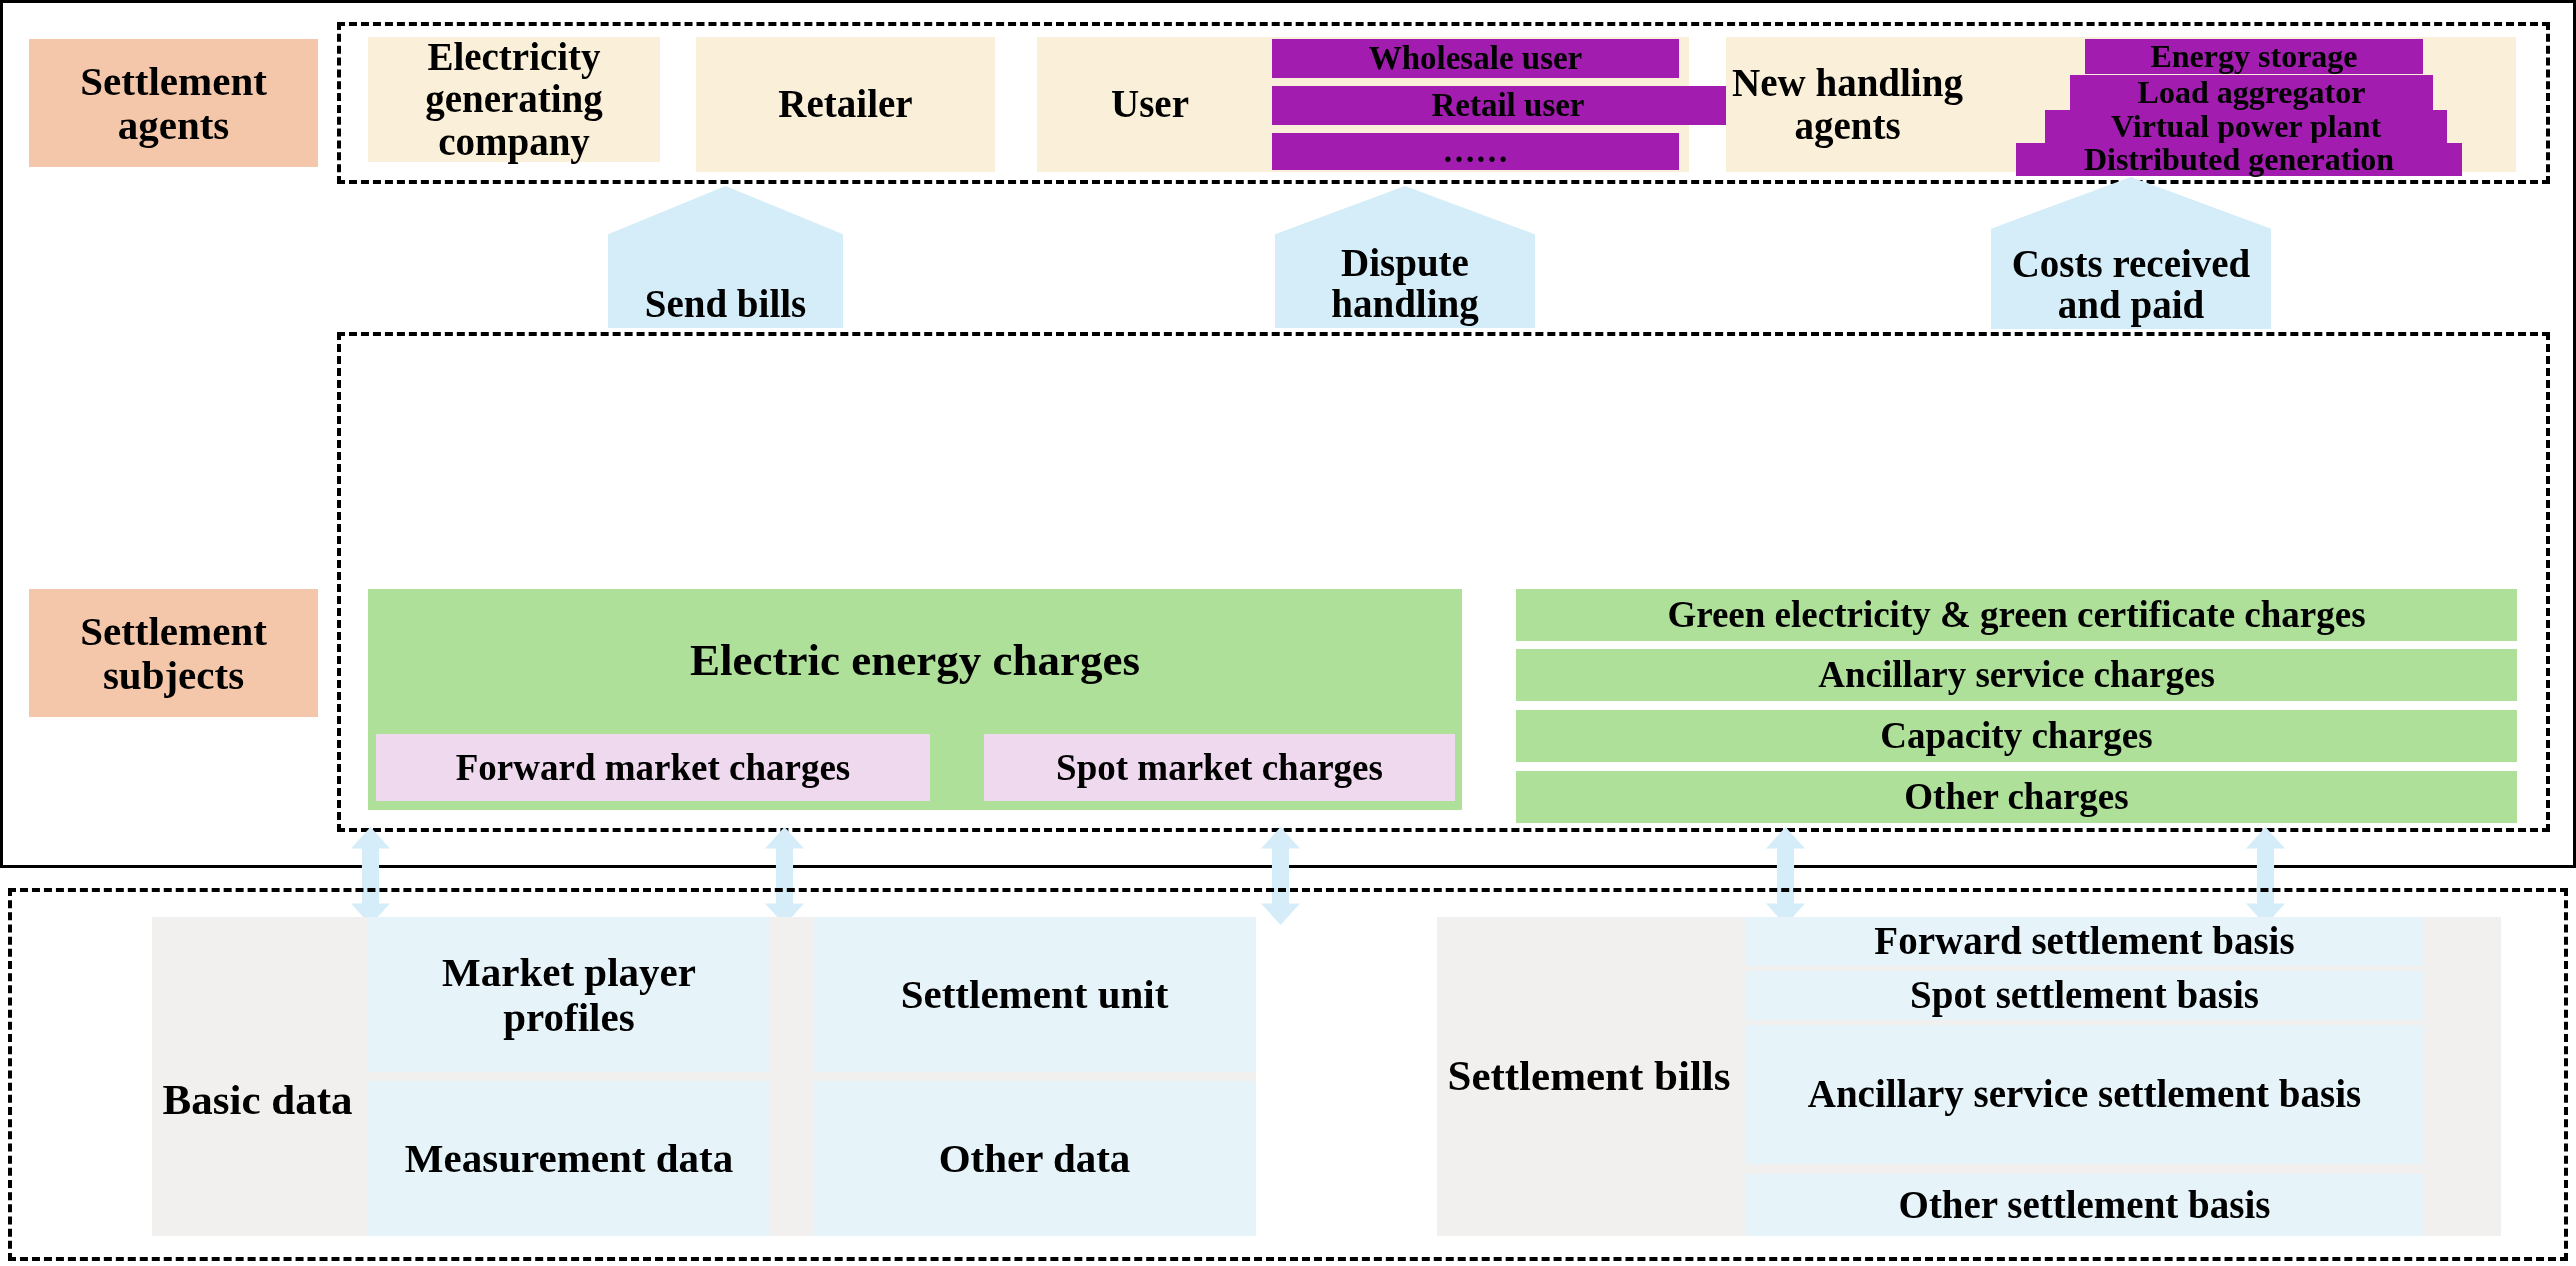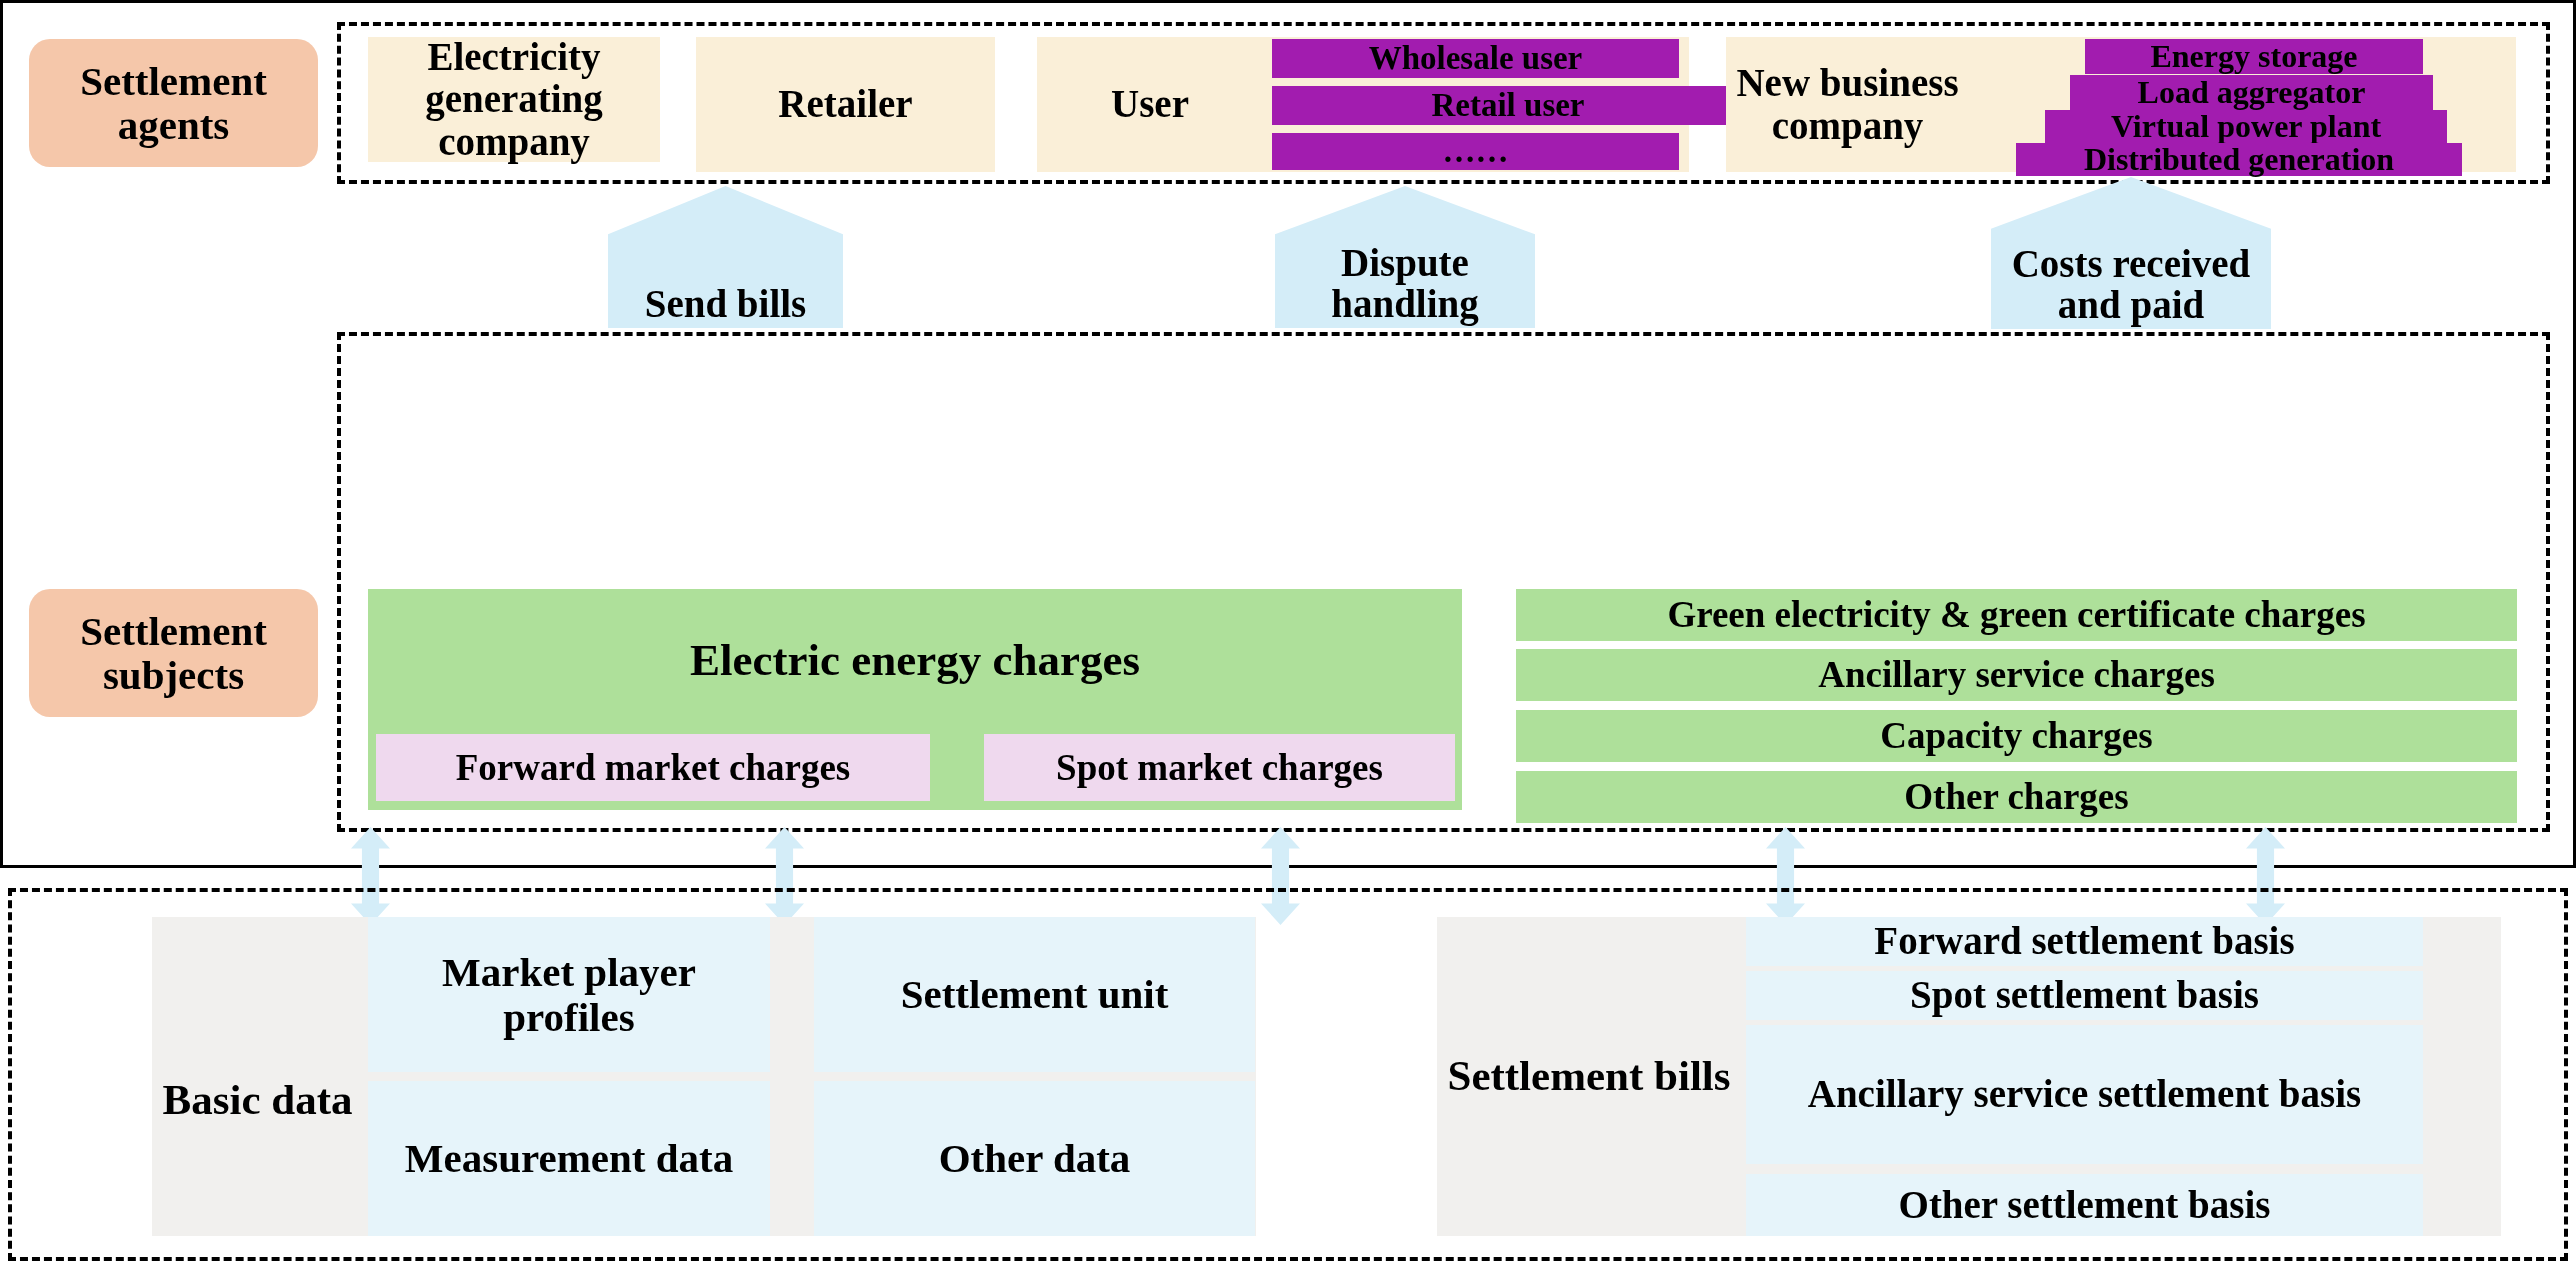--- a/index.html
+++ b/index.html
@@ -32,21 +32,21 @@
     display: flex;
     align-items: center;
     justify-content: center;
     text-align: center;
     font-weight: bold;
     color: #000000;
     line-height: 1.08;
     padding: 2px 5.9px;
   }
 
-  .label-peach { background: #F5C7AA; border-radius: 21px; }
+  .label-peach { background: #F5C7AA; }
   .cream      { background: #FAEFD8; }
   .pink       { background: #a21caf; }
   .green      { background: #AEE09A; }
   .lilac      { background: #EFD9EE; }
   .gray       { background: #F1F0EE; }
   .ice        { background: #E6F4FA; }
 
   
   .penta {
     background: #D4EDF8;
@@ -82,21 +82,21 @@
 
   <div class="abs cell cream" style="left:696px; top:37px; width:299px; height:135px; font-size:39px;">Retailer</div>
 
   <div class="abs cream" style="left:1037px; top:37px; width:652px; height:135px;"></div>
   <div class="abs cell" style="left:1037px; top:37px; width:226px; height:135px; font-size:39px;">User</div>
   <div class="abs cell pink" style="left:1272px; top:39px; width:407px; height:39px; font-size:33px;">Wholesale user</div>
   <div class="abs cell pink" style="left:1272px; top:86px; width:472px; height:39px; font-size:33px;">Retail user</div>
   <div class="abs cell pink" style="left:1272px; top:133px; width:407px; height:37px; font-size:33px;">……</div>
 
   <div class="abs cream" style="left:1726px; top:37px; width:790px; height:135px;"></div>
-  <div class="abs cell" style="left:1726px; top:37px; width:243px; height:135px; font-size:39px;">New business company</div>
+  <div class="abs cell" style="left:1726px; top:37px; width:243px; height:135px; font-size:39px;">New handling agents</div>
   <div class="abs cell pink" style="left:2085px; top:39px; width:338px; height:35px; font-size:32px;">Energy storage</div>
   <div class="abs cell pink" style="left:2070px; top:75px; width:363px; height:35px; font-size:32px;">Load aggregator</div>
   <div class="abs cell pink" style="left:2045px; top:110px; width:402px; height:33px; font-size:32px;">Virtual power plant</div>
   <div class="abs cell pink" style="left:2016px; top:143px; width:446px; height:33px; font-size:32px;">Distributed generation</div>
 
   <div class="abs penta" style="left:608px; top:186px; width:235px; height:142px; font-size:39px;">
     <span>Send bills</span>
   </div>
 
   <div class="abs penta" style="left:1275px; top:186px; width:260px; height:142px; font-size:39px;">

